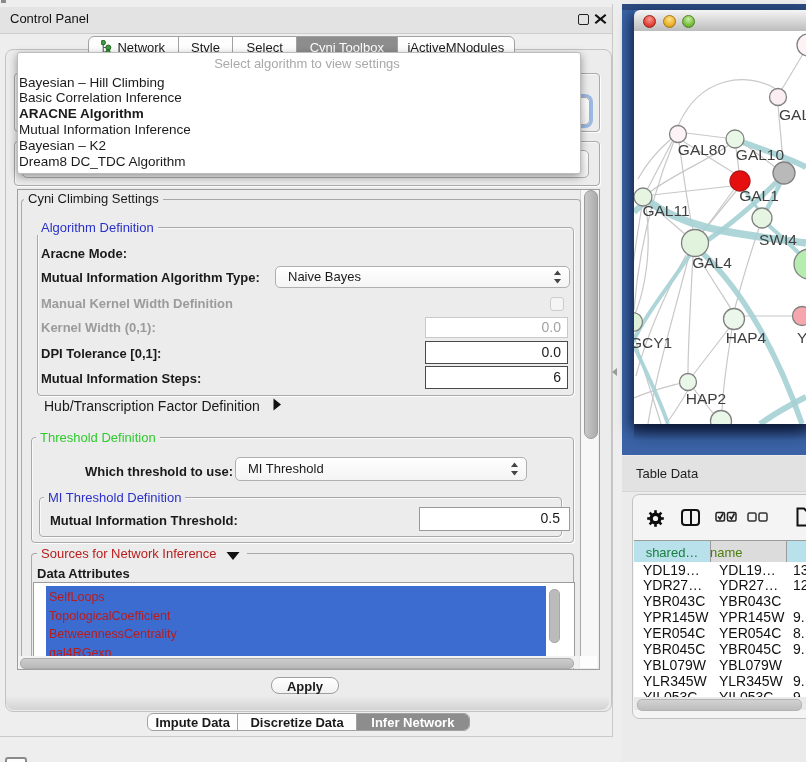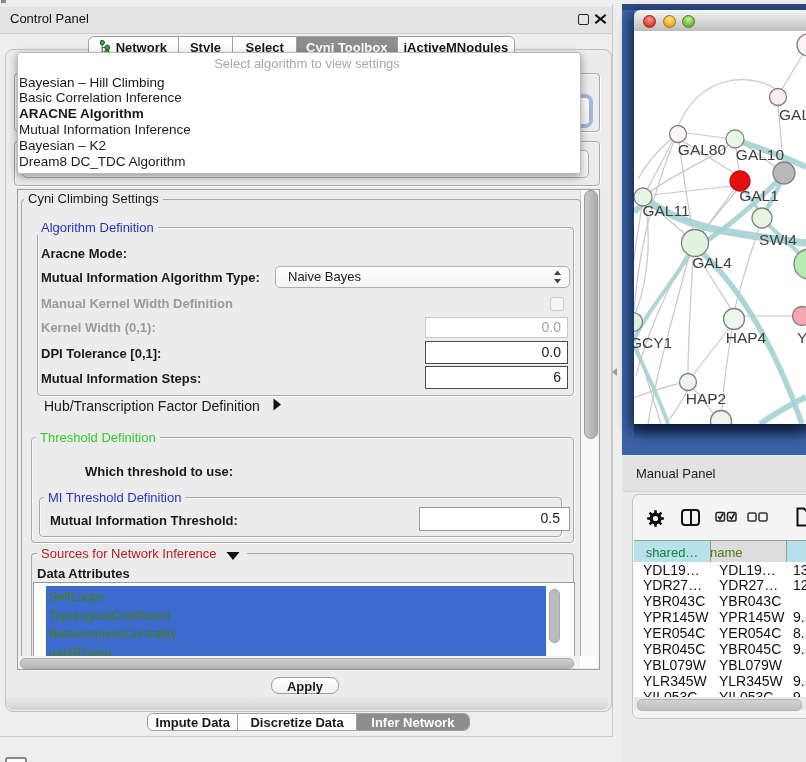--- a/index.html
+++ b/index.html
@@ -26,21 +26,21 @@
 <div class="abs" style="left:578px;top:14px;width:9px;height:9px;border:1.6px solid #222;border-radius:2px"></div>
 <svg class="abs" style="left:594px;top:13px" width="13" height="12" viewBox="0 0 13 12">
       <path d="M2 1 L6.5 4.7 L11 1 L12.4 2.6 L8.3 6 L12.4 9.4 L11 11 L6.5 7.3 L2 11 L0.6 9.4 L4.7 6 L0.6 2.6 Z" fill="#111"></path>
     </svg>
 <div class="abs" style="left:0;top:736px;width:612px;height:1px;background:#c9c9c9"></div>
 <div class="abs" style="left:612px;top:4px;width:1px;height:733px;background:#c9c9c9"></div>
 
 <div class="abs" style="left:5px;top:49px;width:605px;height:661px;background:#ececec;border:1px solid #c3c3c3;border-radius:8px"></div>
 <div class="abs" style="left:6px;top:697px;width:603px;height:13px;background:linear-gradient(#e9e9e9,#d3d3d3);border-radius:0 0 8px 8px"></div>
 
-<div class="seg" style="left:88px;top:36px;width:425px;height:20px;font-size:13px;font-weight:bold">
+<div class="seg" style="left:88px;top:36px;width:425px;height:20px;font-size:13px;font-weight:normal">
 <div style="width:89px"><svg width="11" height="14" viewBox="0 0 11 14" style="margin-right:5px">
           <path d="M2.2 3 V12 M2.2 7.5 H7 M2.2 12 H6.5" stroke="#55606e" stroke-width="1.1" fill="none"></path>
           <circle cx="2.2" cy="2.6" r="2.3" fill="#3d9e3d" stroke="#1e5c1e" stroke-width=".9"></circle>
           <circle cx="7.3" cy="7.5" r="2.5" fill="#3d9e3d" stroke="#1e5c1e" stroke-width=".9"></circle>
           <circle cx="7" cy="12" r="2.2" fill="#3d9e3d" stroke="#1e5c1e" stroke-width=".9"></circle>
         </svg>Network</div>
 <div style="width:54px">Style</div>
 <div style="width:63px">Select</div>
 <div class="sel" style="width:100px">Cyni Toolbox</div>
 <div style="width:117px">jActiveMNodules</div>
@@ -92,38 +92,45 @@
 
 <div class="abs" style="left:44px;top:398px;white-space:nowrap;font-size:14px">Hub/Transcription Factor Definition</div>
 <svg class="abs" style="left:272px;top:398px" width="10" height="13" viewBox="0 0 10 13">
       <path d="M1.5 0.5 L9 6.5 L1.5 12.5 Z" fill="#111"></path>
     </svg>
 
 <div class="etch" style="left:31px;top:437px;width:541px;height:104px"></div>
 <div class="glb" style="left:36px;top:431px;color:#2ecc2e">Threshold Definition</div>
 
 <div class="lb" style="left:85px;top:464px">Which threshold to use:</div>
+<div class="combo" style="left:235px;top:457px;width:290px;height:22px">
+      <span class="tx" style="top:3px">MI Threshold</span>
+      <svg class="carr" style="top:4px" width="9" height="14" viewBox="0 0 9 14">
+        <path d="M4.5 0.5 L8 5 H1 Z" fill="#444"></path>
+        <path d="M4.5 13.5 L1 9 H8 Z" fill="#444"></path>
+      </svg>
+    </div>
 
 <div class="etch" style="left:39px;top:497px;width:521px;height:38px"></div>
 <div class="glb" style="left:44px;top:491px;color:#2a30c8">MI Threshold Definition</div>
 
 <div class="lb" style="left:50px;top:513px">Mutual Information Threshold:</div>
 <div class="fld" style="left:419px;top:507px;width:140px;height:20px;border:1px solid #9a9a9a;padding:2px 9px 0 0;font-size:14px">0.5</div>
 
 <div class="etch" style="left:31px;top:553px;width:541px;height:115px;border-bottom:none;border-radius:4px 4px 0 0;box-shadow:none"></div>
 <div class="glb" style="left:37px;top:547px;color:#b91c1c;padding-right:30px">Sources for Network Inference</div>
 <svg class="abs" style="left:226px;top:551px" width="14" height="10" viewBox="0 0 14 10">
       <path d="M0.5 1 L13.5 1 L7 9 Z" fill="#111"></path>
     </svg>
 
 <div class="lb" style="left:37px;top:566px">Data Attributes</div>
 
 <div class="abs" style="left:33px;top:582px;width:540px;height:76px;background:#fff;border:1px solid #9a9a9a;border-bottom:none"></div>
 <div class="abs" style="left:46px;top:586px;width:500px;height:71px;background:#3d6cd1"></div>
-<div class="abs" style="left:49px;top:588px;color:#4d7c0f;line-height:18.5px;font-size:12.5px">SelfLoops<br>TopologicalCoefficient<br>BetweennessCentrality<br>gal4RGexp</div>
+<div class="abs" style="left:49px;top:588px;color:#b91c1c;line-height:18.5px;font-size:12.5px">SelfLoops<br>TopologicalCoefficient<br>BetweennessCentrality<br>gal4RGexp</div>
 <div class="abs" style="left:549px;top:589px;width:9px;height:52px;background:#bbbbbb;border:1px solid #a8a8a8;border-radius:5px"></div>
 
 <div class="abs" style="left:18px;top:656px;width:561px;height:12px;background:#f2f2f2"></div>
 <div class="abs" style="left:580px;top:656px;width:17px;height:12px;background:#fdfdfd"></div>
 <div class="abs" style="left:20px;top:658px;width:552px;height:9px;background:linear-gradient(#cdcdcd,#b8b8b8);border:1px solid #ababab;border-radius:5px"></div>
 
 <div class="abs" style="left:271px;top:677px;width:66px;height:14px;background:linear-gradient(#ffffff,#f1f1f1);border:1px solid #9f9f9f;border-radius:8px;text-align:center;padding-top:1px;font-weight:bold">Apply</div>
 
 <div class="seg" style="left:147px;top:713px;width:321px;height:16px;font-weight:bold">
 <div style="width:90px">Impute Data</div>
@@ -221,21 +228,21 @@
 <text x="706" y="404" text-anchor="middle">HAP2</text>
 </g>
 </svg>
 
 <div class="abs" style="left:634px;top:424px;width:172px;height:16px;background:linear-gradient(rgba(8,18,45,.55),rgba(8,18,45,0))"></div>
 
 <div class="abs" style="left:612px;top:368px;width:5px;height:8px;background:#9a9a9a;clip-path:polygon(100% 0,0 50%,100% 100%)"></div>
 
 <div class="abs" style="left:622px;top:455px;width:184px;height:307px;background:#ebebeb"></div>
 <div class="abs" style="left:622px;top:456px;width:184px;height:35px;background:#e2e2e2;border-bottom:1px solid #d5d5d5"></div>
-<div class="abs" style="left:636px;top:466px;color:#222">Manual Panel</div>
+<div class="abs" style="left:636px;top:466px;color:#222">Table Data</div>
 
 <div class="abs" style="left:632px;top:494px;width:190px;height:223px;background:#f4f4f4;border:1px solid #c3c3c3;border-radius:7px"></div>
 
 <svg class="abs" style="left:647px;top:510px" width="17" height="17" viewBox="0 0 17 17">
       <g fill="#0d0d0d">
         <circle cx="8.5" cy="8.5" r="6"></circle>
         <g stroke="#0d0d0d" stroke-width="2.6">
           <path d="M8.5 0.2 V4"></path>
           <path d="M8.5 13 V16.8"></path>
           <path d="M0.2 8.5 H4"></path>

